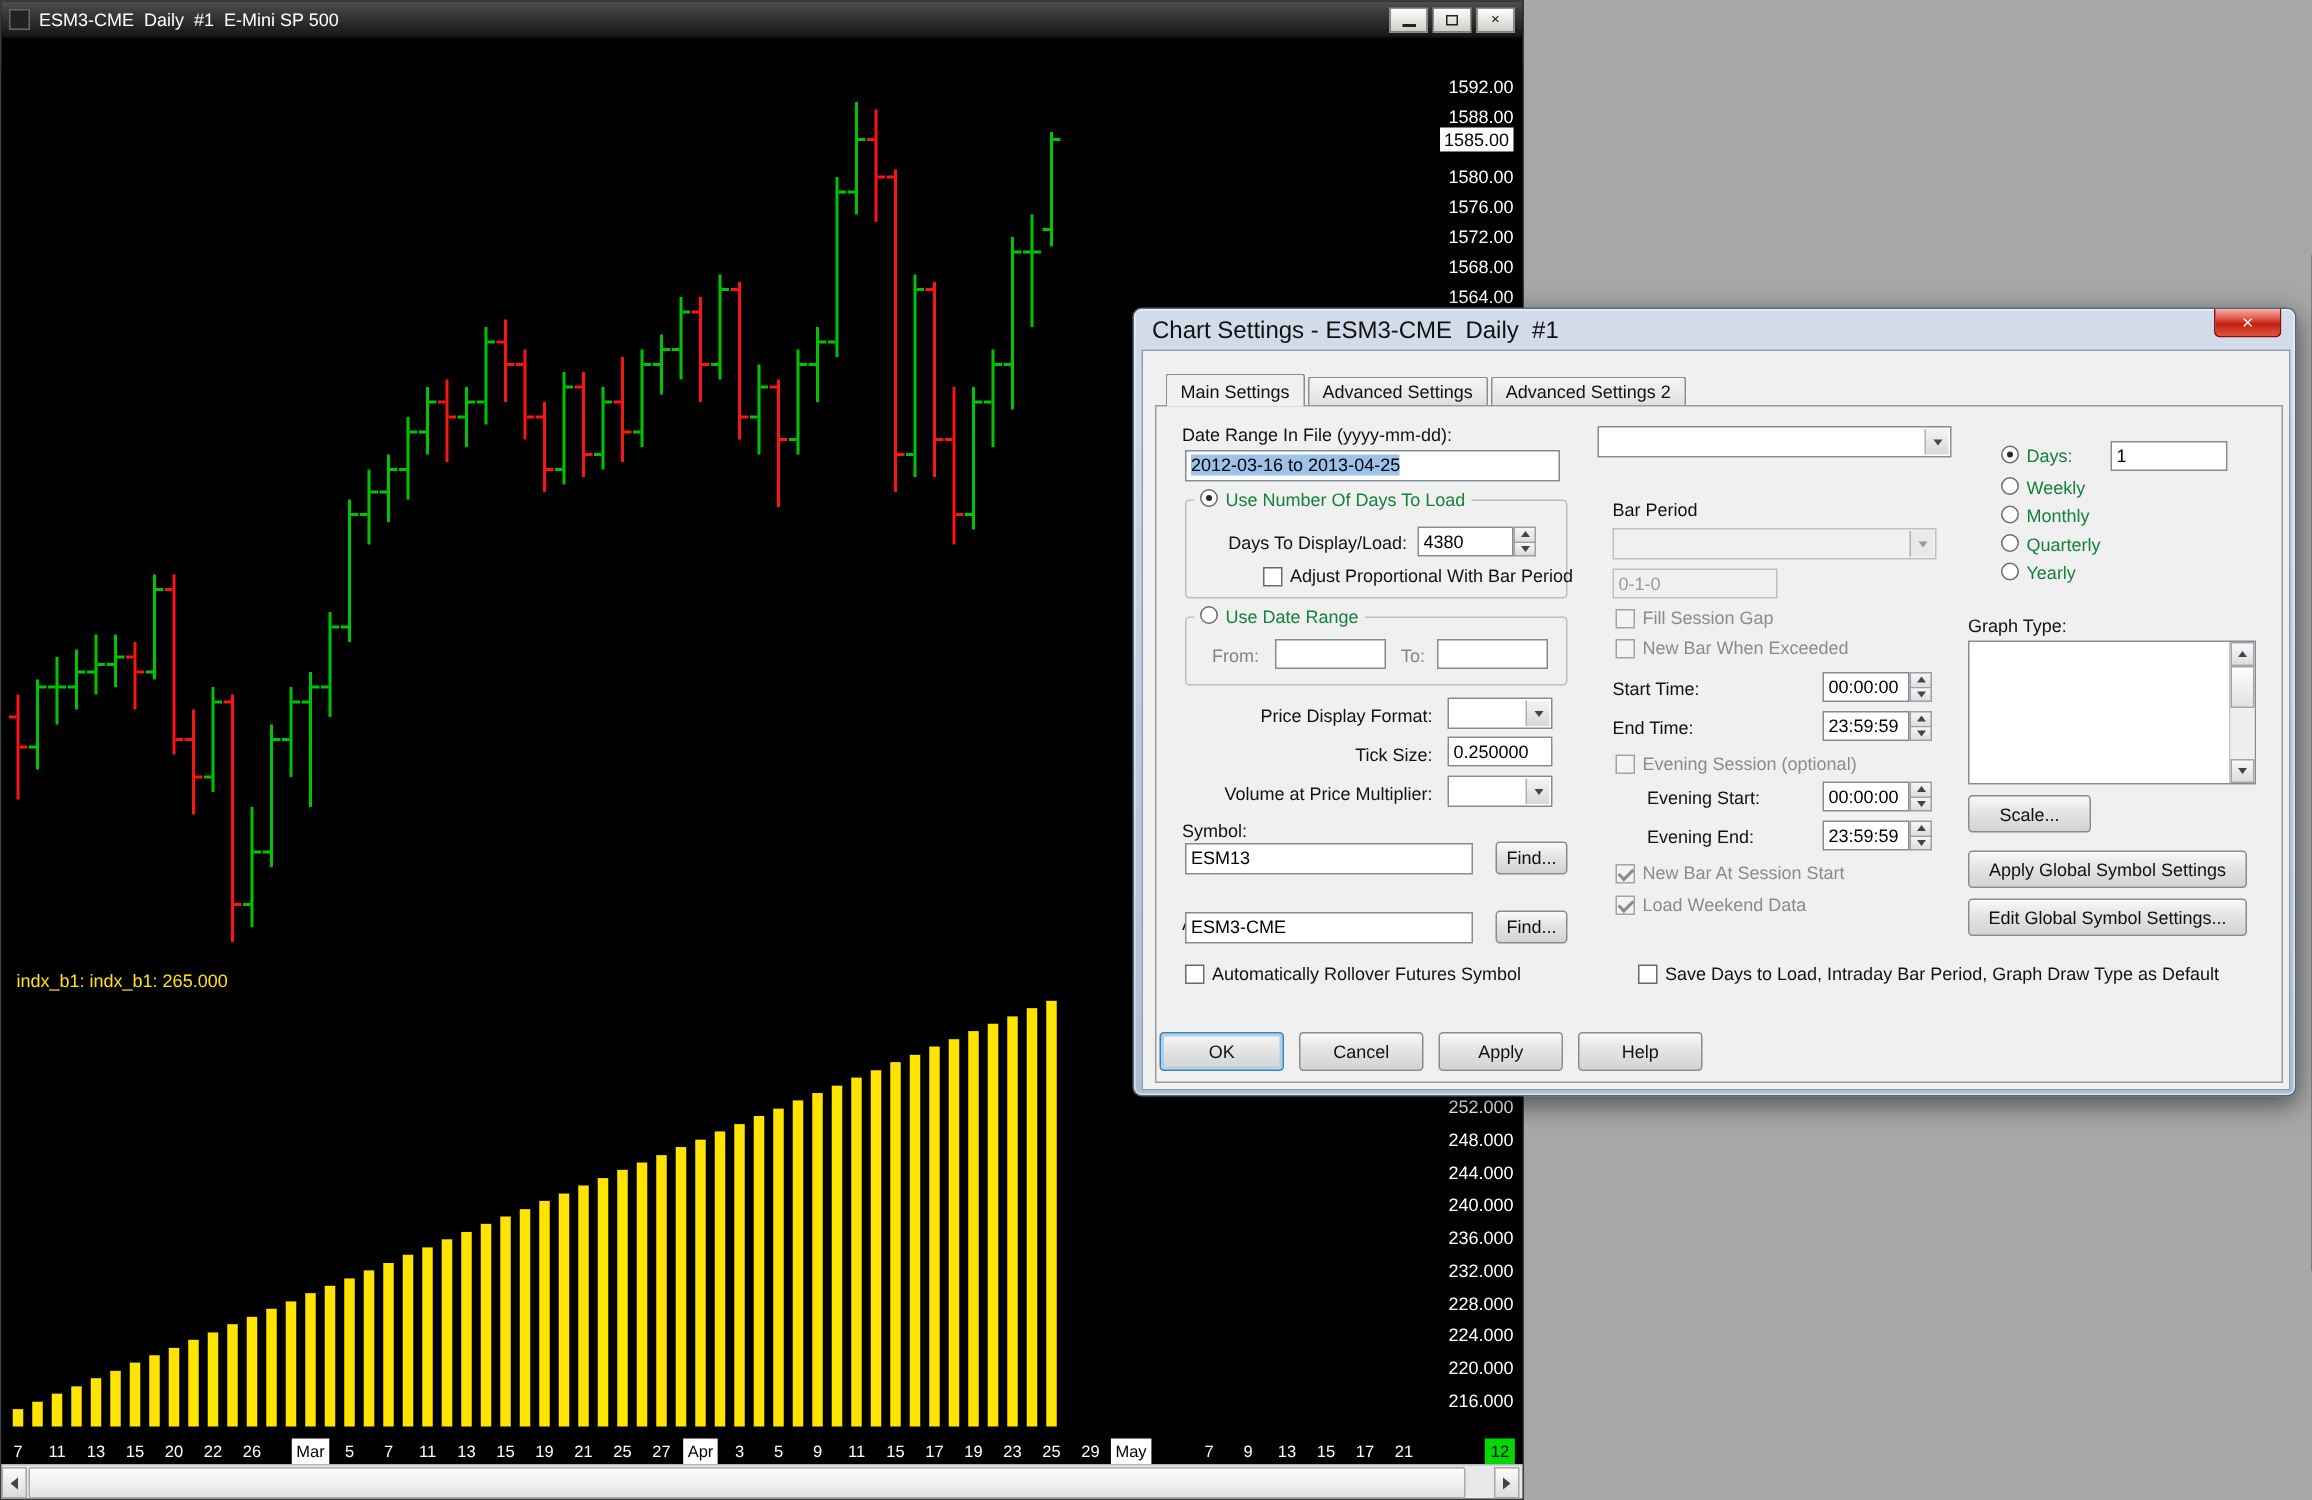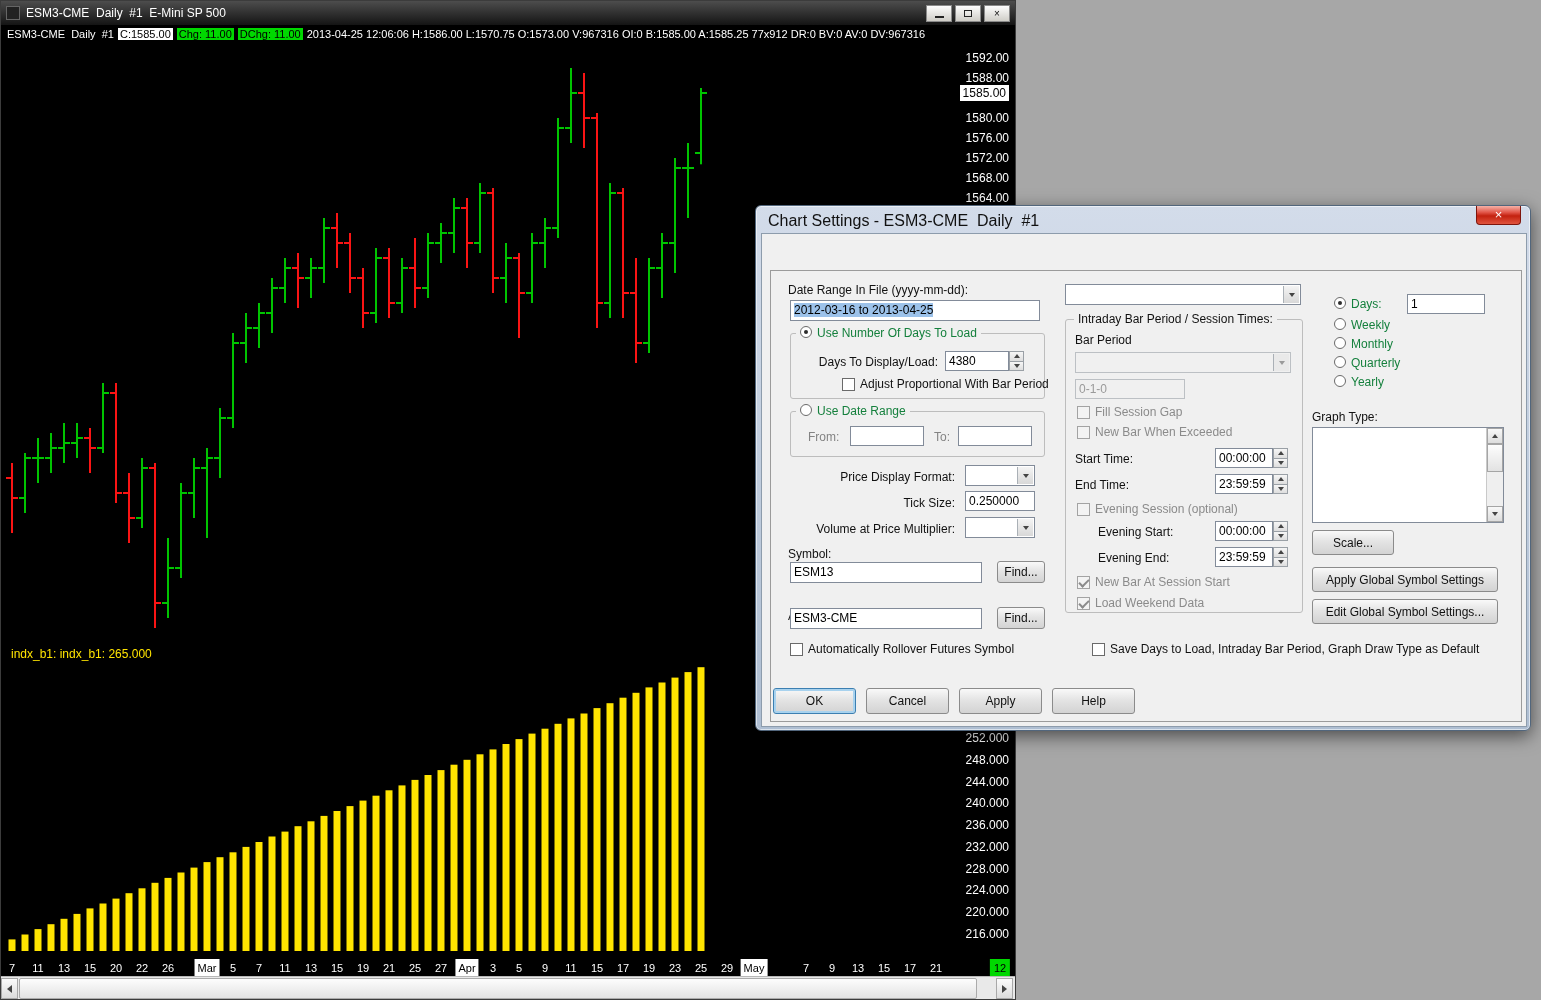--- a/index.html
+++ b/index.html
@@ -110,27 +110,20 @@
           </div>
         <div class="win-btn">
             <span class="glyph-restore"></span>
           </div>
         <div class="win-btn">
             <span>×</span>
           </div>
       </div>
     </div>
 
-    <div class="cw-status">
-      <span class="seg">ESM3-CME  Daily  #1</span>
-      <span class="seg badge-white">C:1585.00</span>
-      <span class="seg badge-green">Chg: 11.00</span>
-      <span class="seg badge-green">DChg: 11.00</span>
-      <span class="seg">2013-04-25 12:06:06 H:1586.00 L:1570.75 O:1573.00 V:967316 OI:0 B:1585.00 A:1585.25 77x912 DR:0 BV:0 AV:0 DV:967316</span>
-    </div>
 
     <div class="chart-area">
       <div id="chart-canvas"><svg width="1014" height="916" xmlns="http://www.w3.org/2000/svg">
             <g>
               <rect x="7.5" y="896.4" width="7" height="11.6" fill="#ffe400"></rect>
               <rect x="20.5" y="891.5" width="7" height="16.5" fill="#ffe400"></rect>
               <rect x="33.5" y="886.1" width="7" height="21.9" fill="#ffe400"></rect>
               <rect x="46.5" y="881.2" width="7" height="26.8" fill="#ffe400"></rect>
               <rect x="59.5" y="875.8" width="7" height="32.2" fill="#ffe400"></rect>
               <rect x="72.5" y="870.9" width="7" height="37.1" fill="#ffe400"></rect>
@@ -526,20 +519,25 @@
           <span class="tri-right"></span>
         </div>
     </div>
   </div>
 
   <div class="dialog">
     <div class="dlg-title">Chart Settings - ESM3-CME  Daily  #1</div>
     <div class="dlg-close">×</div>
 
     <div class="dlg-client">
+      <div class="tabs">
+          <div class="tab active">Main Settings</div>
+          <div class="tab">Advanced Settings</div>
+          <div class="tab">Advanced Settings 2</div>
+        </div>
       <div class="tabpage"></div>
 
       <div class="lbl" style="left:26px; top:49px;">Date Range In File (yyyy-mm-dd):</div>
       <div class="field" style="left:28px; top:66px; width:250px; height:21px;"><span class="sel-text">2012-03-16 to 2013-04-25</span></div>
 
       <div class="groupbox" style="left:28px; top:99px; width:255px; height:66px;"></div>
       <div class="radio ongroup on" style="left:34px; top:92px;">
         <span class="dot"></span><span>Use Number Of Days To Load</span>
       </div>
       <div class="lbl r" style="right:588px; top:121px;">Days To Display/Load:</div>
@@ -588,23 +586,20 @@
 
       <div class="check" style="left:28px; top:408px;">
         <span class="box"></span><span>Automatically Rollover Futures Symbol</span>
       </div>
 
       <div class="combo" style="left:303px; top:50px; width:236px; height:21px;">
         <span>Historical Chart</span>
         <span class="arrow"><i class="tri-down-s"></i></span>
       </div>
 
-      <div class="groupbox" style="left:303px; top:85px; width:238px; height:294px;">
-        <span class="gb-label">Intraday Bar Period / Session Times:</span>
-      </div>
       <div class="lbl" style="left:313px; top:99px;">Bar Period</div>
       <div class="combo disabled" style="left:313px; top:118px; width:216px; height:21px;">
         <span>Days-Mins-Secs Per Bar</span>
         <span class="arrow"><i class="tri-down-s"></i></span>
       </div>
       <div class="field disabled" style="left:313px; top:145px; width:110px; height:20px;">0-1-0</div>
       <div class="check disabled" style="left:315px; top:171px;">
         <span class="box"></span><span>Fill Session Gap</span>
       </div>
       <div class="check disabled" style="left:315px; top:191px;">

